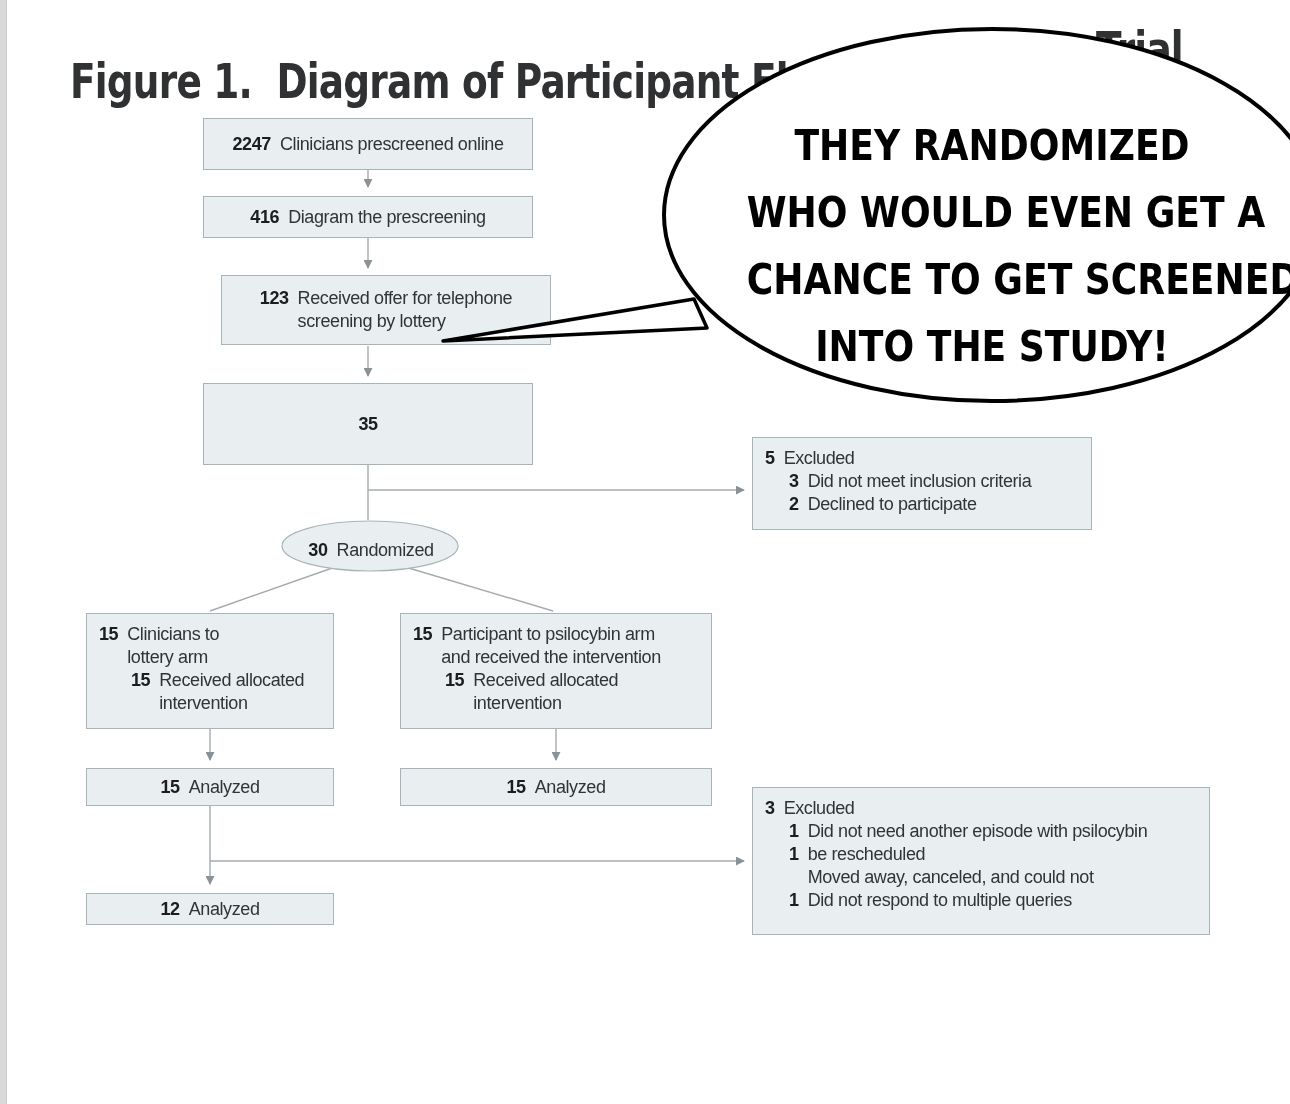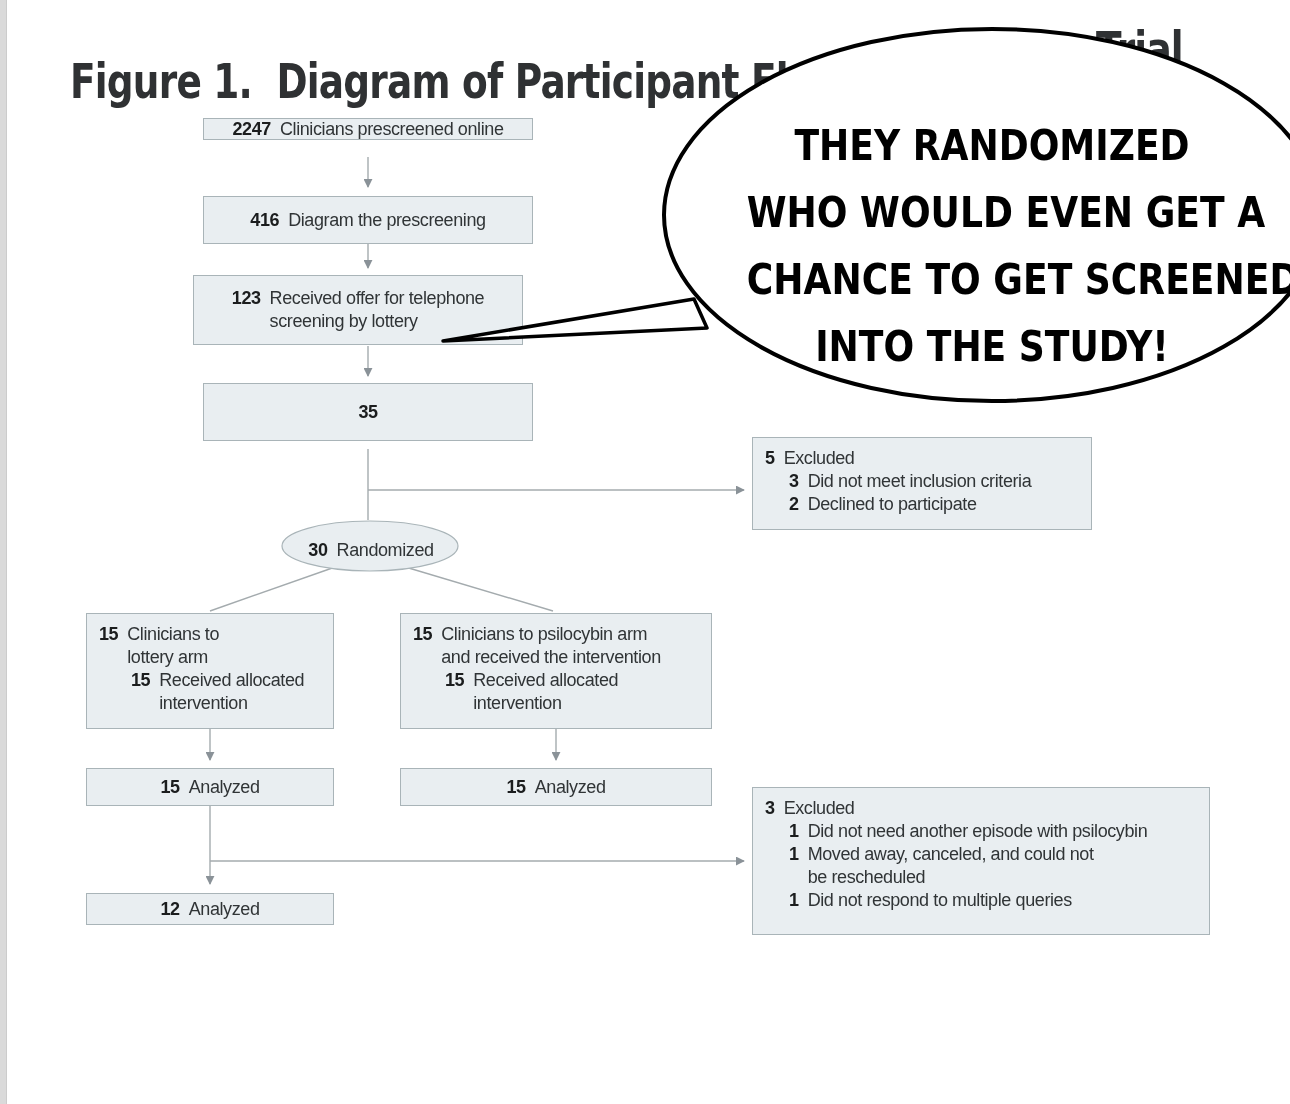--- a/index.html
+++ b/index.html
@@ -87,45 +87,45 @@
       <path d="M338 566 L210 611"></path>
       <path d="M402 566 L553 611"></path>
       <path d="M210 729 V760" marker-end="url(#arr)"></path>
       <path d="M556 729 V760" marker-end="url(#arr)"></path>
       <path d="M210 806 V884" marker-end="url(#arr)"></path>
       <path d="M210 861 H744" marker-end="url(#arr)"></path>
     </g>
     <ellipse cx="370" cy="546" rx="88" ry="25" style="fill:var(--c-box_fill,#e9eef1);stroke:var(--c-box_border,#a9b4b8);stroke-width:1.2;"></ellipse>
   </svg>
 
-  <div class="box" style="left:203px;top:118px;width:330px;height:22px;">
+  <div class="box" style="left:203px;top:118px;width:330px;height:52px;">
     <div class="row c">
       <span class="num">2247</span>
       <span>Clinicians prescreened online</span>
     </div>
   </div>
 
-  <div class="box" style="left:203px;top:196px;width:330px;height:48px;">
+  <div class="box" style="left:203px;top:196px;width:330px;height:42px;">
     <div class="row c">
       <span class="num">416</span>
       <span>Diagram the prescreening</span>
     </div>
   </div>
 
-  <div class="box" style="left:193px;top:275px;width:330px;height:70px;">
+  <div class="box" style="left:221px;top:275px;width:330px;height:70px;">
     <div class="row c">
       <span class="num">123</span>
       <span>
         <span class="l">Received offer for telephone</span>
         <span class="l">screening by lottery</span>
       </span>
     </div>
   </div>
 
-  <div class="box" style="left:203px;top:383px;width:330px;height:58px;">
+  <div class="box" style="left:203px;top:383px;width:330px;height:82px;">
     <div class="row c">
       <span class="num">35</span>
     </div>
   </div>
 
   <div class="box pad" style="left:752px;top:437px;width:340px;height:93px;justify-content:flex-start;">
     <div class="row">
       <span class="num">5</span>
       <span>Excluded</span>
     </div>
@@ -158,21 +158,21 @@
         <span class="l">Received allocated</span>
         <span class="l">intervention</span>
       </span>
     </div>
   </div>
 
   <div class="box pad" style="left:400px;top:613px;width:312px;height:116px;justify-content:flex-start;">
     <div class="row">
       <span class="num">15</span>
       <span>
-        <span class="l">Clinicians to psilocybin arm</span>
+        <span class="l">Participant to psilocybin arm</span>
         <span class="l">and received the intervention</span>
       </span>
     </div>
     <div class="row sub2">
       <span class="num">15</span>
       <span>
         <span class="l">Received allocated</span>
         <span class="l">intervention</span>
       </span>
     </div>
@@ -197,22 +197,22 @@
       <span class="num">3</span>
       <span>Excluded</span>
     </div>
     <div class="row sub">
       <span class="num">1</span>
       <span>Did not need another episode with psilocybin</span>
     </div>
     <div class="row sub">
       <span class="num">1</span>
       <span>
+        <span class="l">be rescheduled</span>
         <span class="l">Moved away, canceled, and could not</span>
-        <span class="l">be rescheduled</span>
       </span>
     </div>
     <div class="row sub">
       <span class="num">1</span>
       <span>Did not respond to multiple queries</span>
     </div>
   </div>
 
   <div class="box" style="left:86px;top:893px;width:248px;height:32px;">
     <div class="row c">

